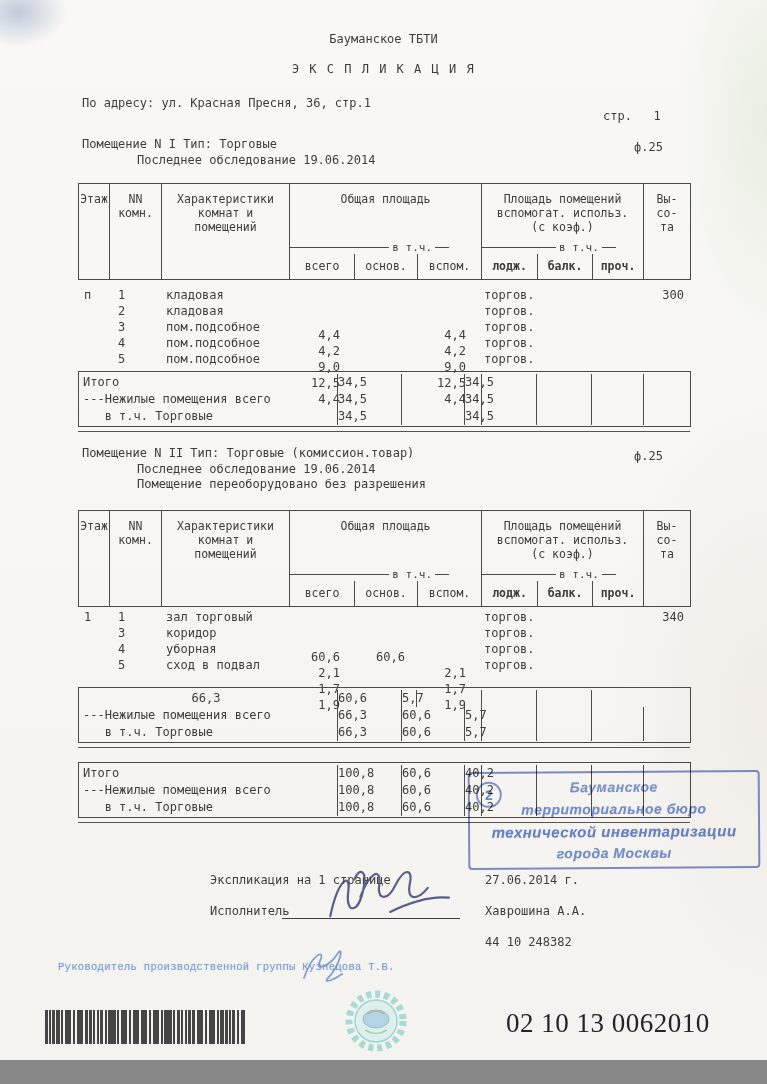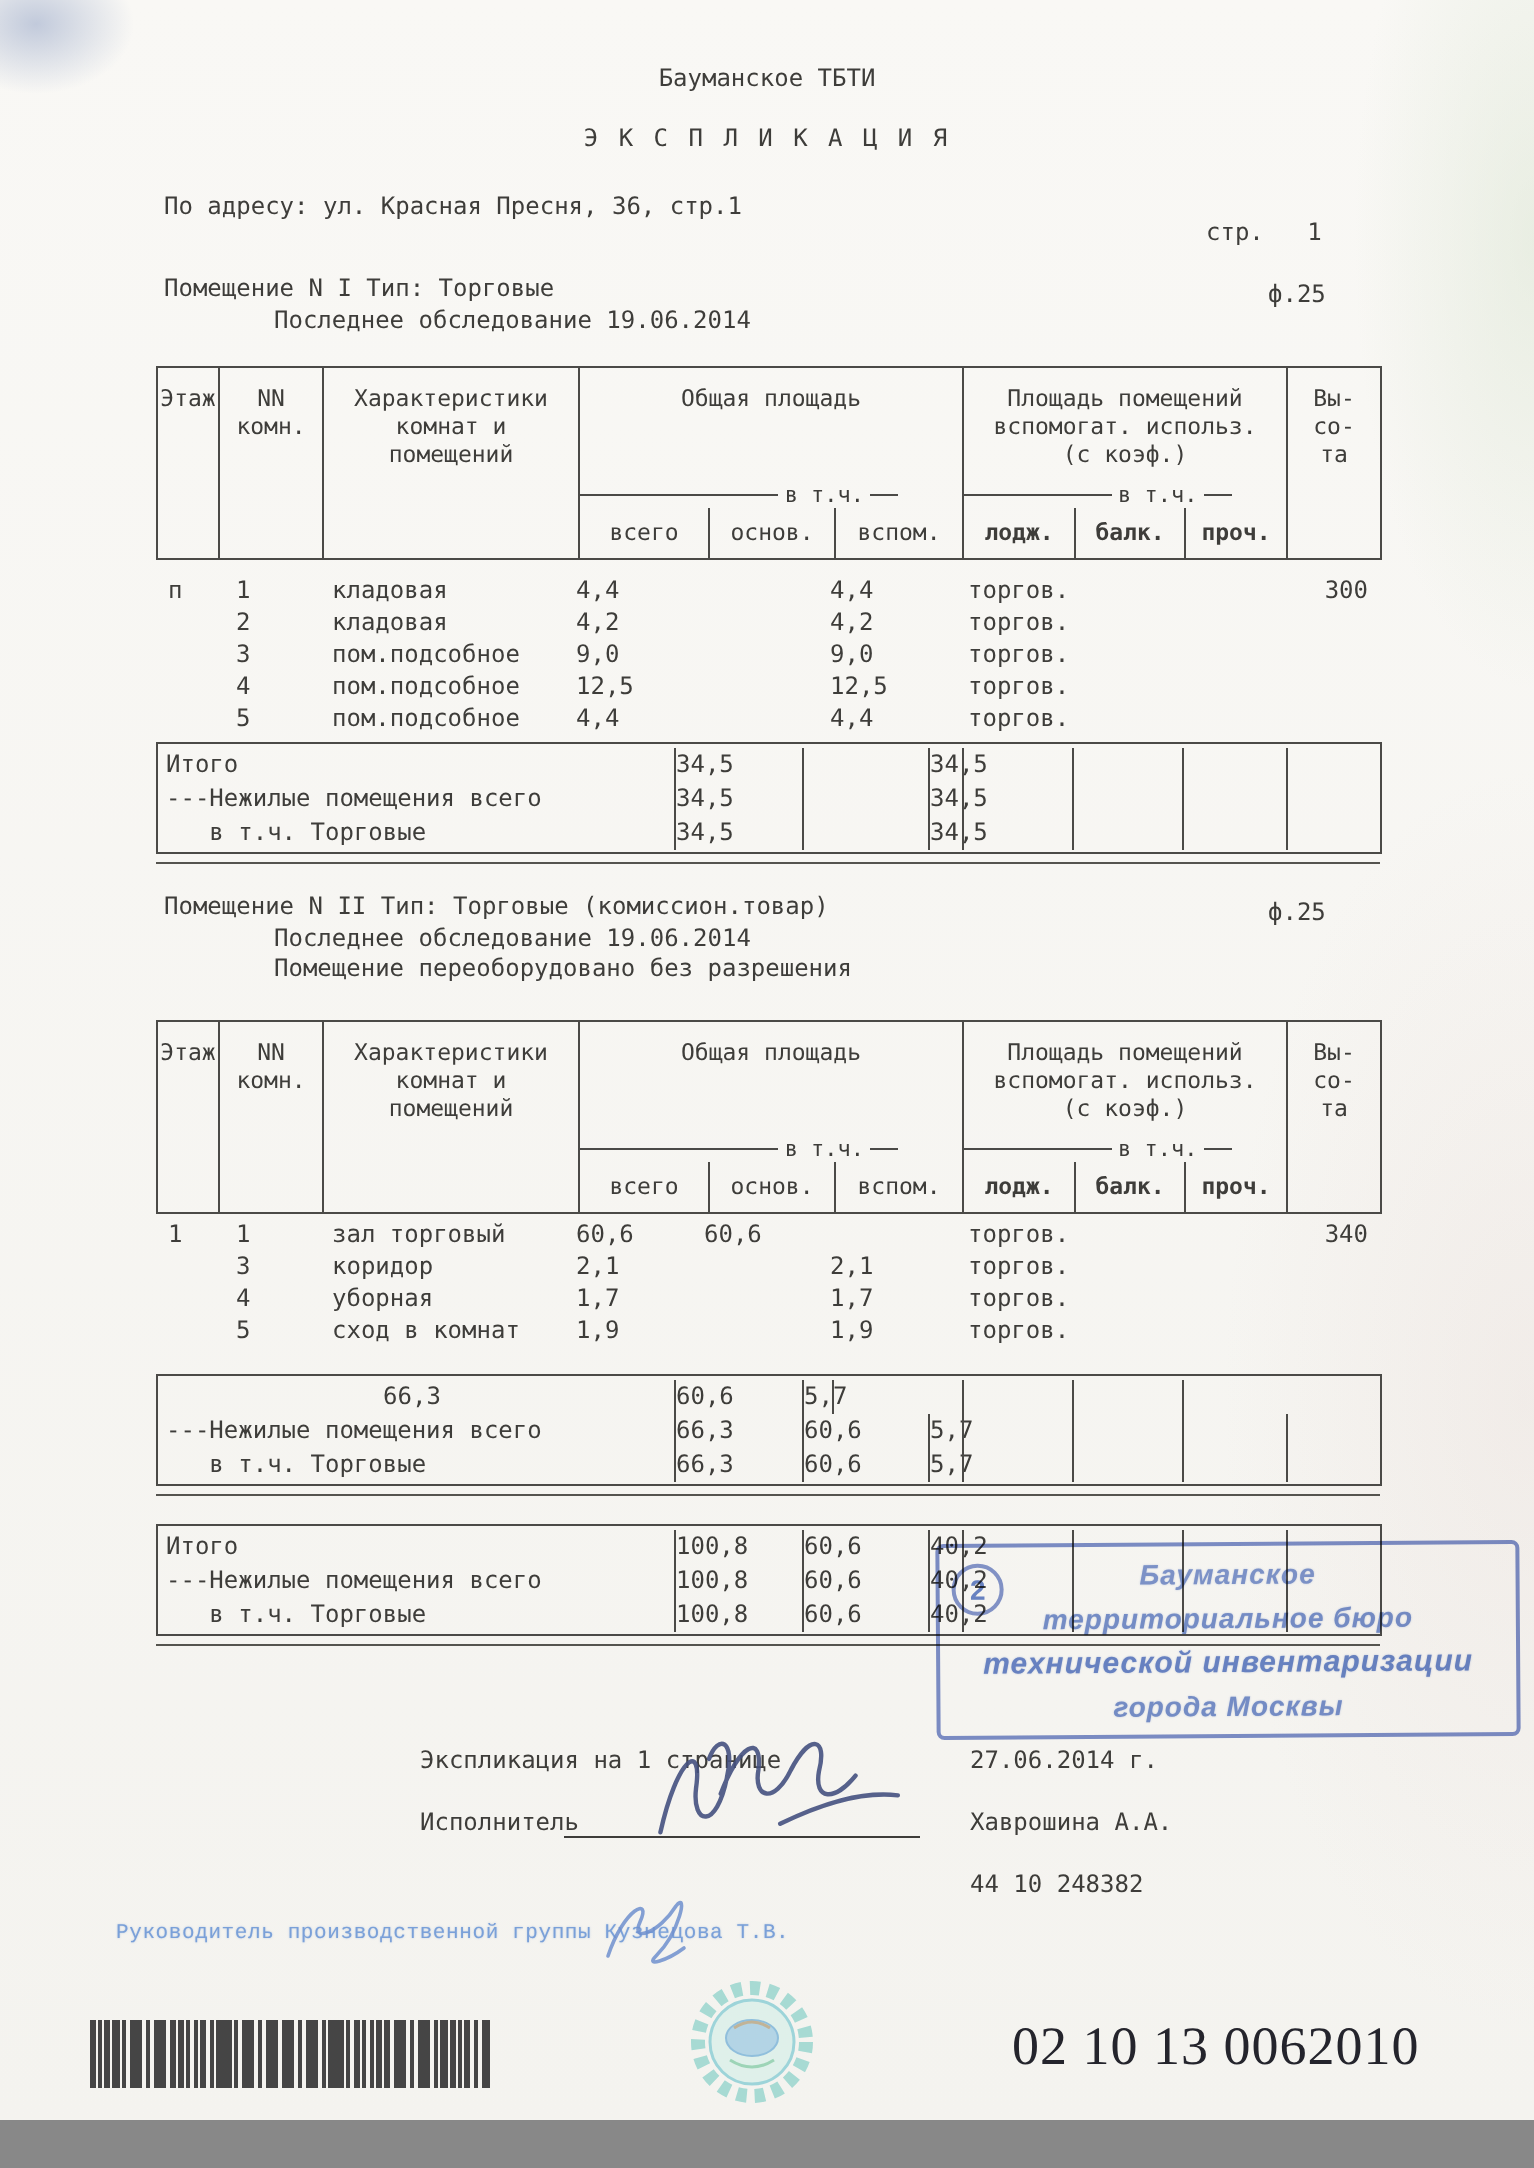--- a/index.html
+++ b/index.html
@@ -43,21 +43,21 @@
   .g-sub.b { grid-template-columns:55px 55px auto; }
   .s-cell { border-left:1px solid #4b4a47; font-size:11.5px; line-height:24px; text-align:center; white-space:pre; }
   .s-cell:first-child { border-left:none; }
 
   
   .tdata { position:absolute; left:78px; width:612px; }
   .d-row { display:grid; grid-template-columns:30px 52px 128px 64px 63px 65px 162px auto; height:16px; line-height:16px; font-size:12px; white-space:pre; }
   .d-row .fl { padding-left:6px; }
   .d-row .nn { padding-left:10px; }
   .d-row .nm { padding-left:6px; }
-  .d-row .num { text-align:left; }
+  .d-row .num { text-align:right;margin-top:40px; }
   .d-row .t { padding-right:12px; }
   .d-row .m { padding-right:10px; }
   .d-row .a { padding-right:14px; }
   .d-row .use { padding-left:4px; }
   .d-row .h { text-align:right; padding-right:6px; }
 
   
   .tot-box { position:absolute; left:78px; width:613px; height:56px; border:1px solid #4b4a47; padding:2px 0; }
   .tot-row { display:grid; grid-template-columns:210px 64px 63px 65px 55px 55px 52px auto; height:17px; line-height:17px; font-size:12px; white-space:pre; }
   .tot-row > div { border-left:1px solid #4b4a47; height:100%; }
@@ -208,21 +208,21 @@
     </div>
     <div class="h-cell">Вы-
 со-
 та</div>
   </div>
 
   <div class="tdata" style="top:609px">
     <div class="d-row"><div class="fl">1</div><div class="nn">1</div><div class="nm">зал торговый</div><div class="num t">60,6</div><div class="num m">60,6</div><div class="num a"></div><div class="use">торгов.</div><div class="h">340</div></div>
     <div class="d-row"><div class="fl"></div><div class="nn">3</div><div class="nm">коридор</div><div class="num t">2,1</div><div class="num m"></div><div class="num a">2,1</div><div class="use">торгов.</div><div class="h"></div></div>
     <div class="d-row"><div class="fl"></div><div class="nn">4</div><div class="nm">уборная</div><div class="num t">1,7</div><div class="num m"></div><div class="num a">1,7</div><div class="use">торгов.</div><div class="h"></div></div>
-    <div class="d-row"><div class="fl"></div><div class="nn">5</div><div class="nm">сход в комнат</div><div class="num t">1,9</div><div class="num m"></div><div class="num a">1,9</div><div class="use">торгов.</div><div class="h"></div></div>
+    <div class="d-row"><div class="fl"></div><div class="nn">5</div><div class="nm">сход в подвал</div><div class="num t">1,9</div><div class="num m"></div><div class="num a">1,9</div><div class="use">торгов.</div><div class="h"></div></div>
   </div>
 
   <div class="tot-box" style="top:687px">
     <div class="tot-row"><div class="num">66,3</div><div class="num">60,6</div><div class="num">5,7</div><div></div><div></div><div></div><div></div></div>
     <div class="tot-row"><div>---Нежилые помещения всего</div><div class="num">66,3</div><div class="num">60,6</div><div class="num">5,7</div><div></div><div></div><div></div><div></div></div>
     <div class="tot-row"><div>   в т.ч. Торговые</div><div class="num">66,3</div><div class="num">60,6</div><div class="num">5,7</div><div></div><div></div><div></div><div></div></div>
   </div>
   <div class="rule" style="top:747px"></div>
 
   <div class="tot-box" style="top:762px">

